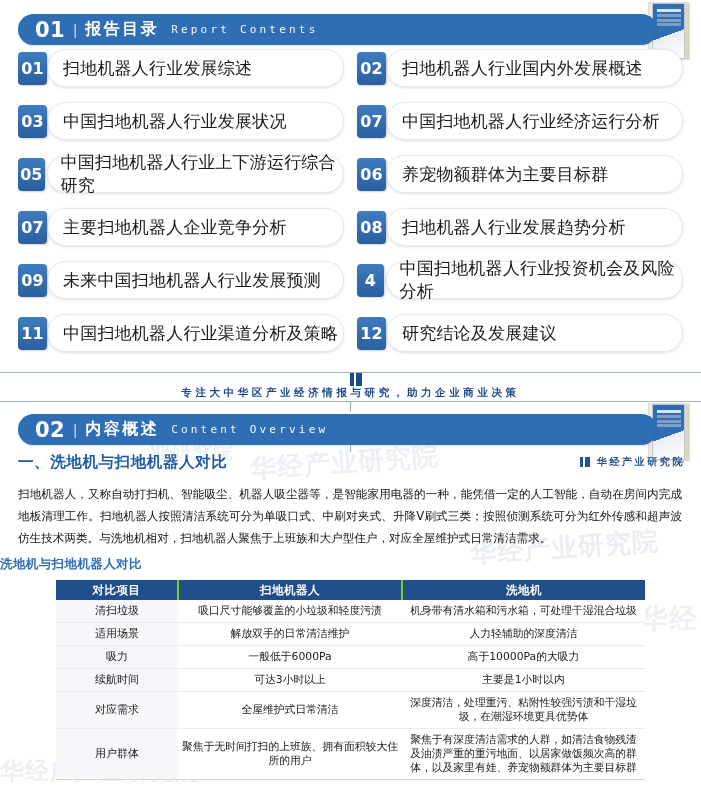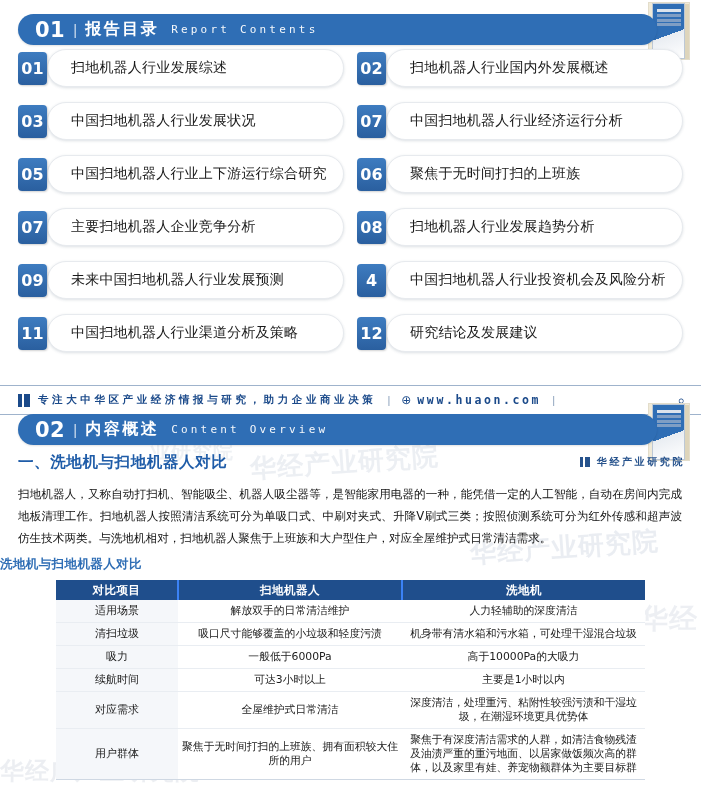--- a/index.html
+++ b/index.html
@@ -83,22 +83,22 @@
   .toc-badge {
     position:relative; z-index:2;
     width:29px; height:33px; border-radius:4px;
     background: linear-gradient(180deg,#3e7cc0 0%, #2a5f9f 100%);
     color:#fff; font-size:16px; font-weight:700;
     display:flex; align-items:center; justify-content:center;
     font-family:"DejaVu Sans", sans-serif;
     box-shadow: 1px 1px 2px rgba(0,0,0,.18);
   }
   .toc-label {
-    position:relative; z-index:2; margin-left:24px;
-    font-size:14px; color:#1a1a1a; font-weight:500;
+    position:relative; z-index:2; margin-left:16px;
+    font-size:17px; color:#1a1a1a; font-weight:500;
     font-family:"DejaVu Sans","Liberation Sans",sans-serif;
     letter-spacing:.2px;
   }
 
   
   .strip {
     position:absolute; left:0; right:0; height:30px;
     border-top:1px solid #9fb3cc; border-bottom:1px solid #9fb3cc;
     display:flex; align-items:center; color:#1b4a8a;
   }
@@ -142,21 +142,21 @@
     font-size:12.5px; font-weight:700; color:#2f6eb5; letter-spacing:.4px;
   }
   table.cmp {
     position:absolute; left:56px; width:589px;
     border-collapse:collapse; table-layout:fixed;
     font-family:"DejaVu Sans","Liberation Sans",sans-serif;
   }
   table.cmp th {
     background:#1f4e8c; color:#ffffff;
     font-size:11.5px; font-weight:700; height:20px;
-    border-left:2px solid #ffffff; border-right:2px solid #3b82f6;
+    border-left:2px solid #ffffff; border-right:2px solid #84cc16;
     letter-spacing:.5px;
   }
   table.cmp th:first-child { border-left:none; }
   table.cmp th:last-child { border-right:none; }
   table.cmp td {
     font-size:10.8px; color:#1a1a1a; text-align:center;
     padding:4px 3px; line-height:14px;
     border-bottom:1px solid #e9edf2;
     background:#ffffff;
   }
@@ -226,21 +226,21 @@
 
     <div class="toc-row">
       <div class="toc-item">
         <div class="toc-pill"></div>
         <div class="toc-badge">05</div>
         <div class="toc-label">中国扫地机器人行业上下游运行综合研究</div>
       </div>
       <div class="toc-item">
         <div class="toc-pill"></div>
         <div class="toc-badge">06</div>
-        <div class="toc-label">聚焦于无时间打扫的上班族</div>
+        <div class="toc-label">养宠物额群体为主要目标群</div>
       </div>
     </div>
 
     <div class="toc-row">
       <div class="toc-item">
         <div class="toc-pill"></div>
         <div class="toc-badge">07</div>
         <div class="toc-label">主要扫地机器人企业竞争分析</div>
       </div>
       <div class="toc-item">
@@ -271,21 +271,21 @@
       </div>
       <div class="toc-item">
         <div class="toc-pill"></div>
         <div class="toc-badge">12</div>
         <div class="toc-label">研究结论及发展建议</div>
       </div>
     </div>
 
   </div>
 
-  <div class="strip" style="top:385px;">
+  <div class="strip" style="top:372px;flex-direction:column;">
     <span class="flag">
         <i></i>
         <i></i>
       </span>
     <span class="slogan">专注大中华区产业经济情报与研究，助力企业商业决策</span>
     <span class="sep">|</span>
     <span class="globe">⊕</span>
     <span class="url">www.huaon.com</span>
     <span class="sep">|</span>
     <span class="search">⌕</span>
@@ -324,30 +324,30 @@
       </colgroup>
     <thead>
       <tr>
         <th>对比项目</th>
         <th>扫地机器人</th>
         <th>洗地机</th>
       </tr>
     </thead>
     <tbody>
       <tr>
+        <td class="key">清扫垃圾</td>
+        <td>吸口尺寸能够覆盖的小垃圾和轻度污渍</td>
+        <td>机身带有清水箱和污水箱，可处理干湿混合垃圾</td>
+      </tr>
+      <tr>
         <td class="key">适用场景</td>
         <td>解放双手的日常清洁维护</td>
         <td>人力轻辅助的深度清洁</td>
       </tr>
       <tr>
-        <td class="key">清扫垃圾</td>
-        <td>吸口尺寸能够覆盖的小垃圾和轻度污渍</td>
-        <td>机身带有清水箱和污水箱，可处理干湿混合垃圾</td>
-      </tr>
-      <tr>
         <td class="key">吸力</td>
         <td>一般低于6000Pa</td>
         <td>高于10000Pa的大吸力</td>
       </tr>
       <tr>
         <td class="key">续航时间</td>
         <td>可达3小时以上</td>
         <td>主要是1小时以内</td>
       </tr>
       <tr>

